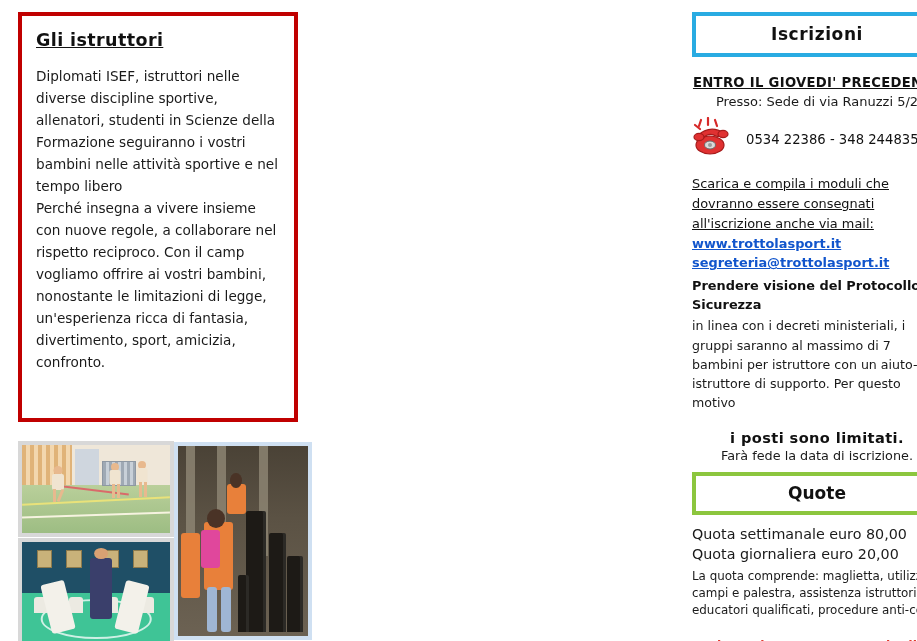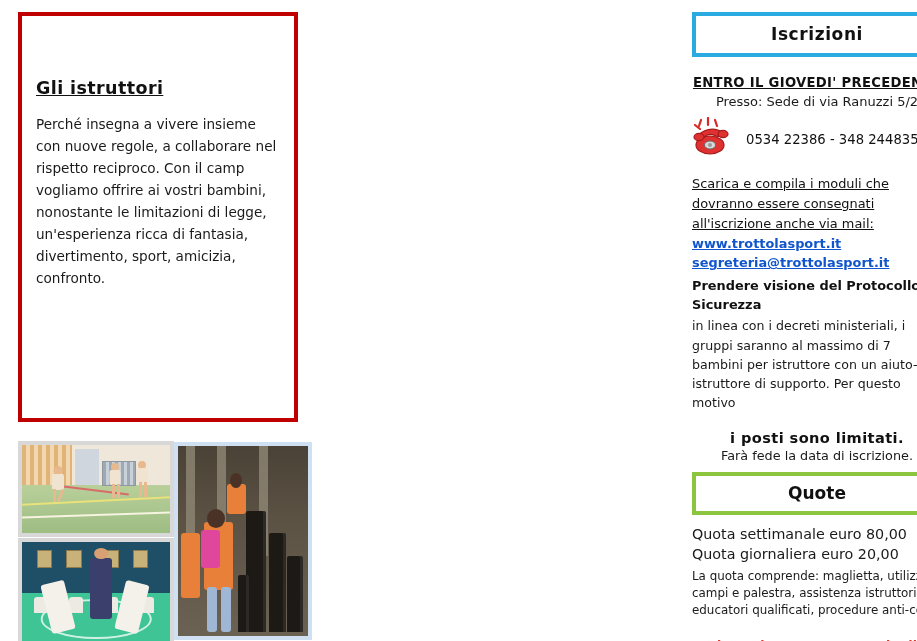--- a/index.html
+++ b/index.html
@@ -17,21 +17,21 @@
   .col{position:absolute;top:0;height:641px;}
   #col-left{left:0;width:330px;}
   #col-mid{left:330px;width:300px;}
   #col-right{left:630px;width:287px;}
 
   
   #left-box{
     position:absolute;left:18px;top:12px;width:280px;height:410px;
     border:4px solid #C00000;background:#fff;box-sizing:border-box;
   }
-  #left-inner{padding:12px 14px 0 14px;margin-top:48px;}
+  #left-inner{padding:12px 14px 0 14px;}
   .h-red{
     font-size:17.5px;font-weight:bold;color:#111;
     text-decoration:underline;margin:2px 0 13px 0;
     letter-spacing:0.4px;line-height:1.25;
   }
   .h-red.second{margin-top:22px;margin-bottom:11px;}
   .body-txt{
     font-size:13.6px;color:#1a1a1a;line-height:1.62;margin:0;
   }
 
@@ -124,20 +124,21 @@
 </head>
 <body>
 
 <div id="page">
 
   <div class="col" id="col-left">
 
     <div id="left-box">
       <div id="left-inner">
         <div class="h-red">Gli istruttori</div>
+        <p class="body-txt">Diplomati ISEF, istruttori nelle diverse discipline sportive, allenatori, studenti in Scienze della Formazione seguiranno i vostri bambini nelle attività sportive e nel tempo libero</p>
         <p class="body-txt">Perché insegna a vivere insieme con nuove regole, a collaborare nel rispetto reciproco. Con il camp vogliamo offrire ai vostri bambini, nonostante le limitazioni di legge, un'esperienza ricca di fantasia, divertimento, sport, amicizia, confronto.</p>
       </div>
     </div>
 
     <div id="photos">
 
       <div class="ph" id="ph1">
         <div class="inner gym">
           <div class="gymwall"></div>
           <div class="gymdoor"></div>

